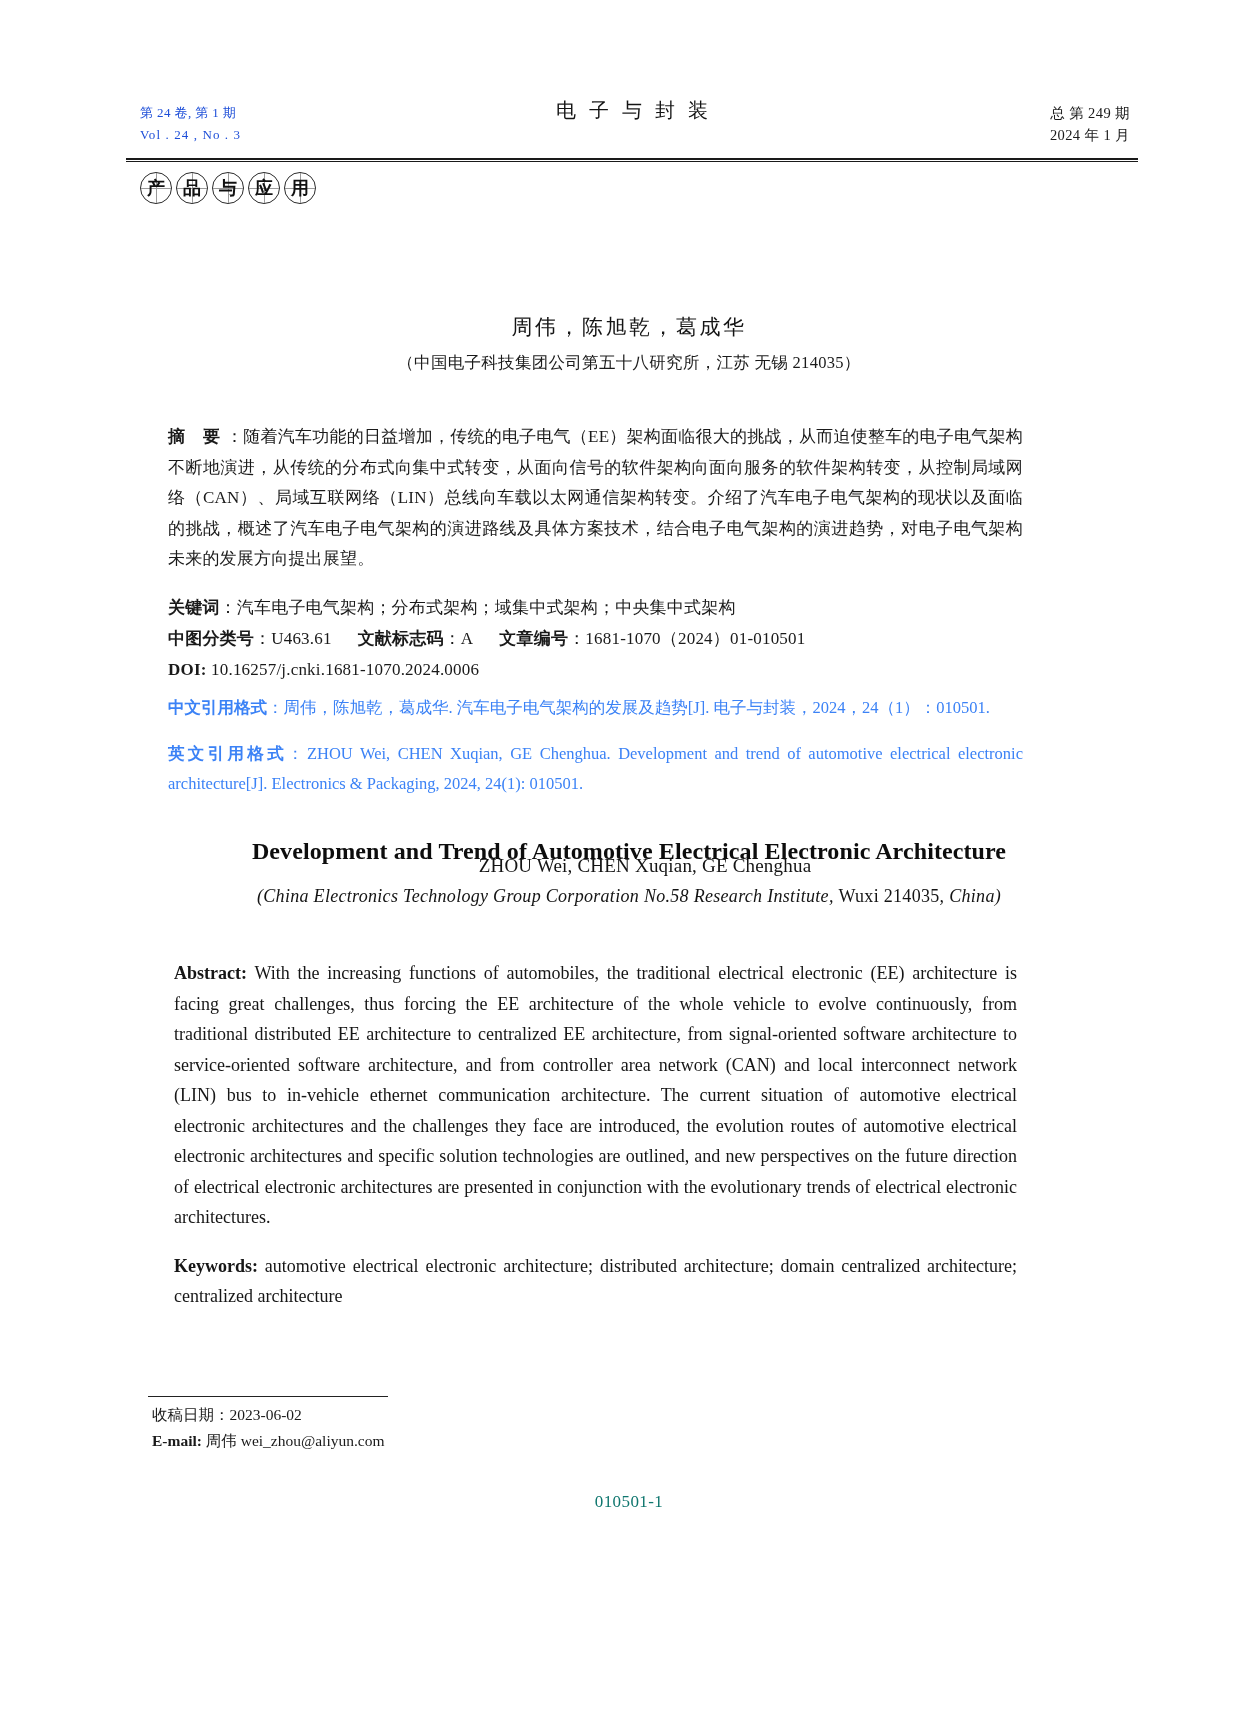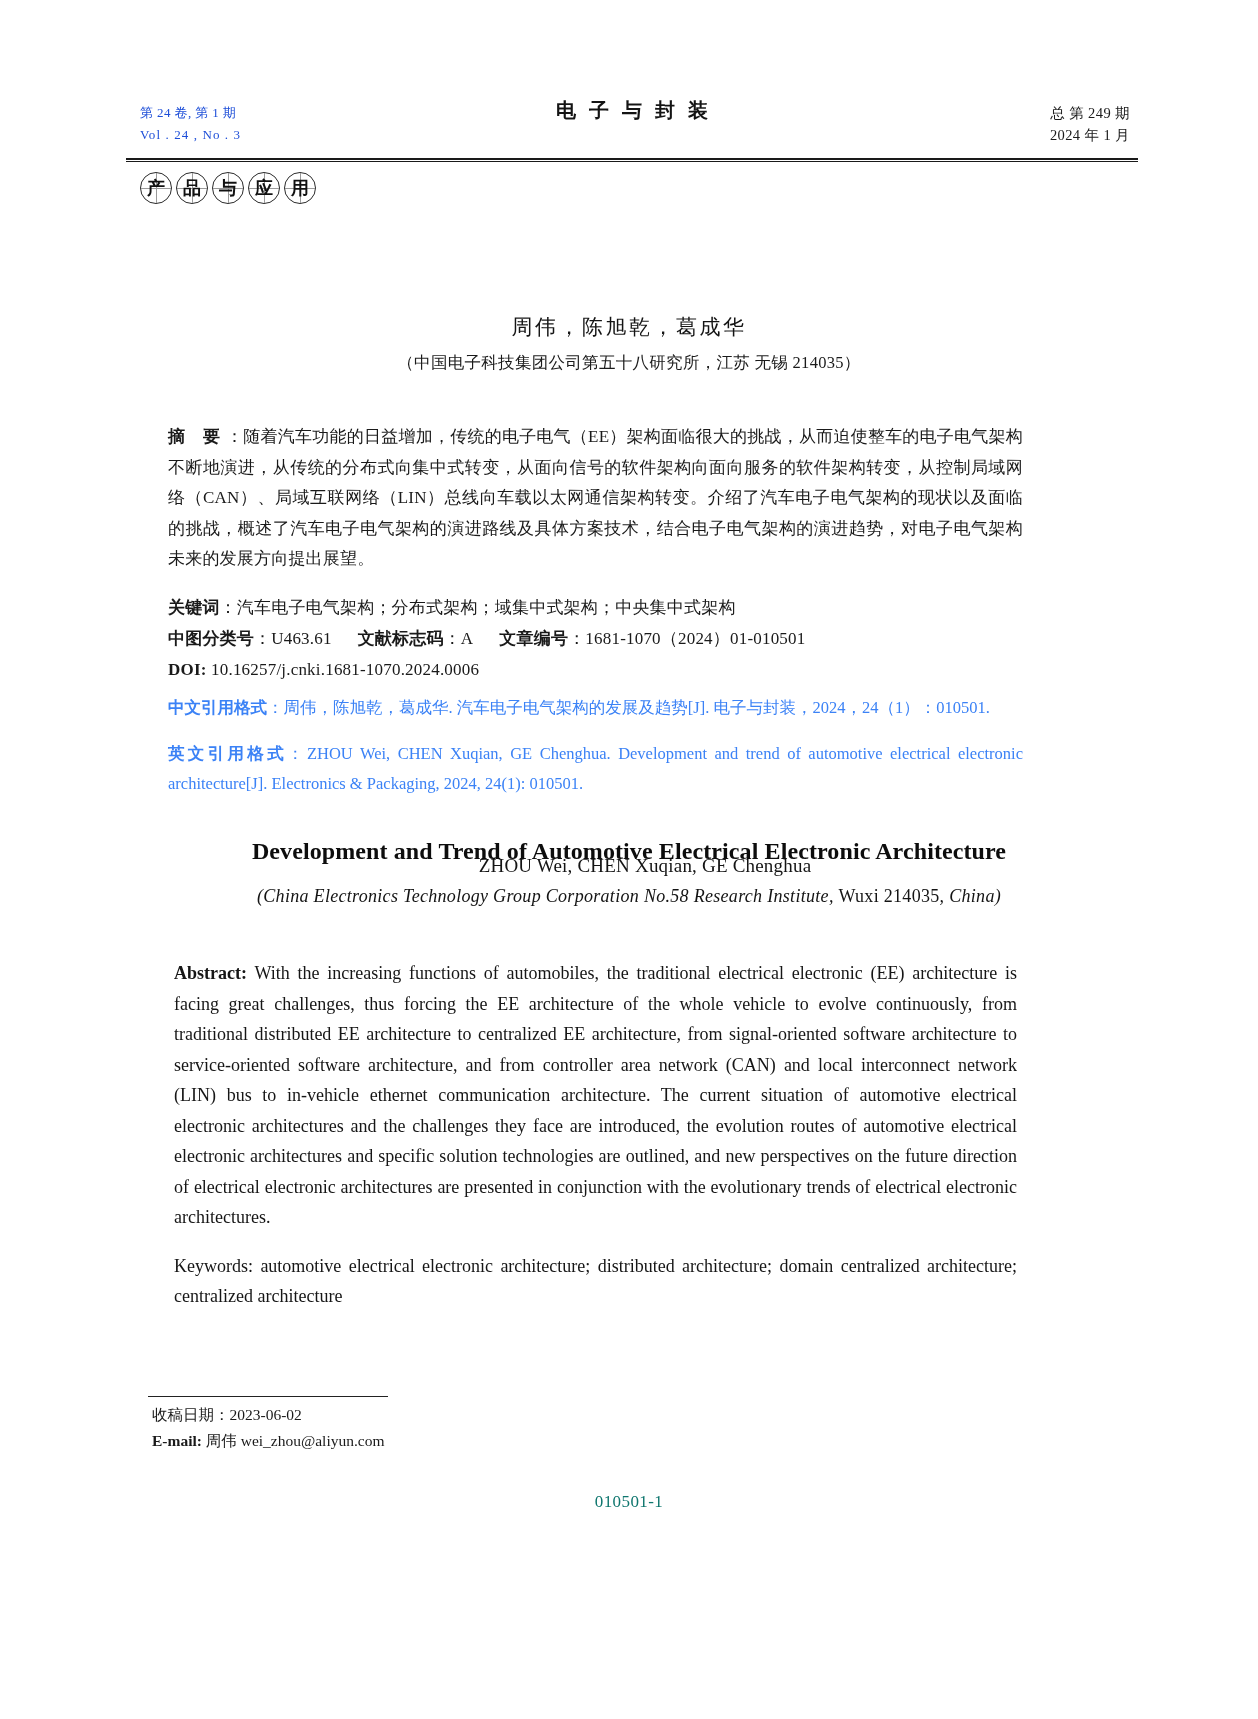--- a/index.html
+++ b/index.html
@@ -56,21 +56,21 @@
     left: 0;
     right: 0;
     top: 0;
     text-align: center;
   }
   .mast-cn {
     font-size: 20px;
     letter-spacing: 13px;
     text-indent: 13px;
     line-height: 28px;
-    font-weight: 700;
+    font-weight: 400;
     font-family: "DejaVu Serif", "Liberation Serif", serif;
   }
   .mast-en {
     font-size: 20.5px;
     line-height: 30px;
     letter-spacing: 0.6px;
   }
   .rule-double {
     position: absolute;
     left: 126px;
@@ -263,21 +263,21 @@
   .en-para {
     font-size: 18px;
     line-height: 30.5px;
     text-align: justify;
     text-align-last: left;
     color: #161616;
   }
   .en-label {
     font-weight: 700;
   }
-  .kw-label { font-weight: 400; }
+  .kw-label { font-weight: 700; }
 
   
   .foot-rule {
     position: absolute;
     left: 148px;
     top: 1396px;
     width: 240px;
     border-top: 1.2px solid #222;
   }
   .foot-lines {

